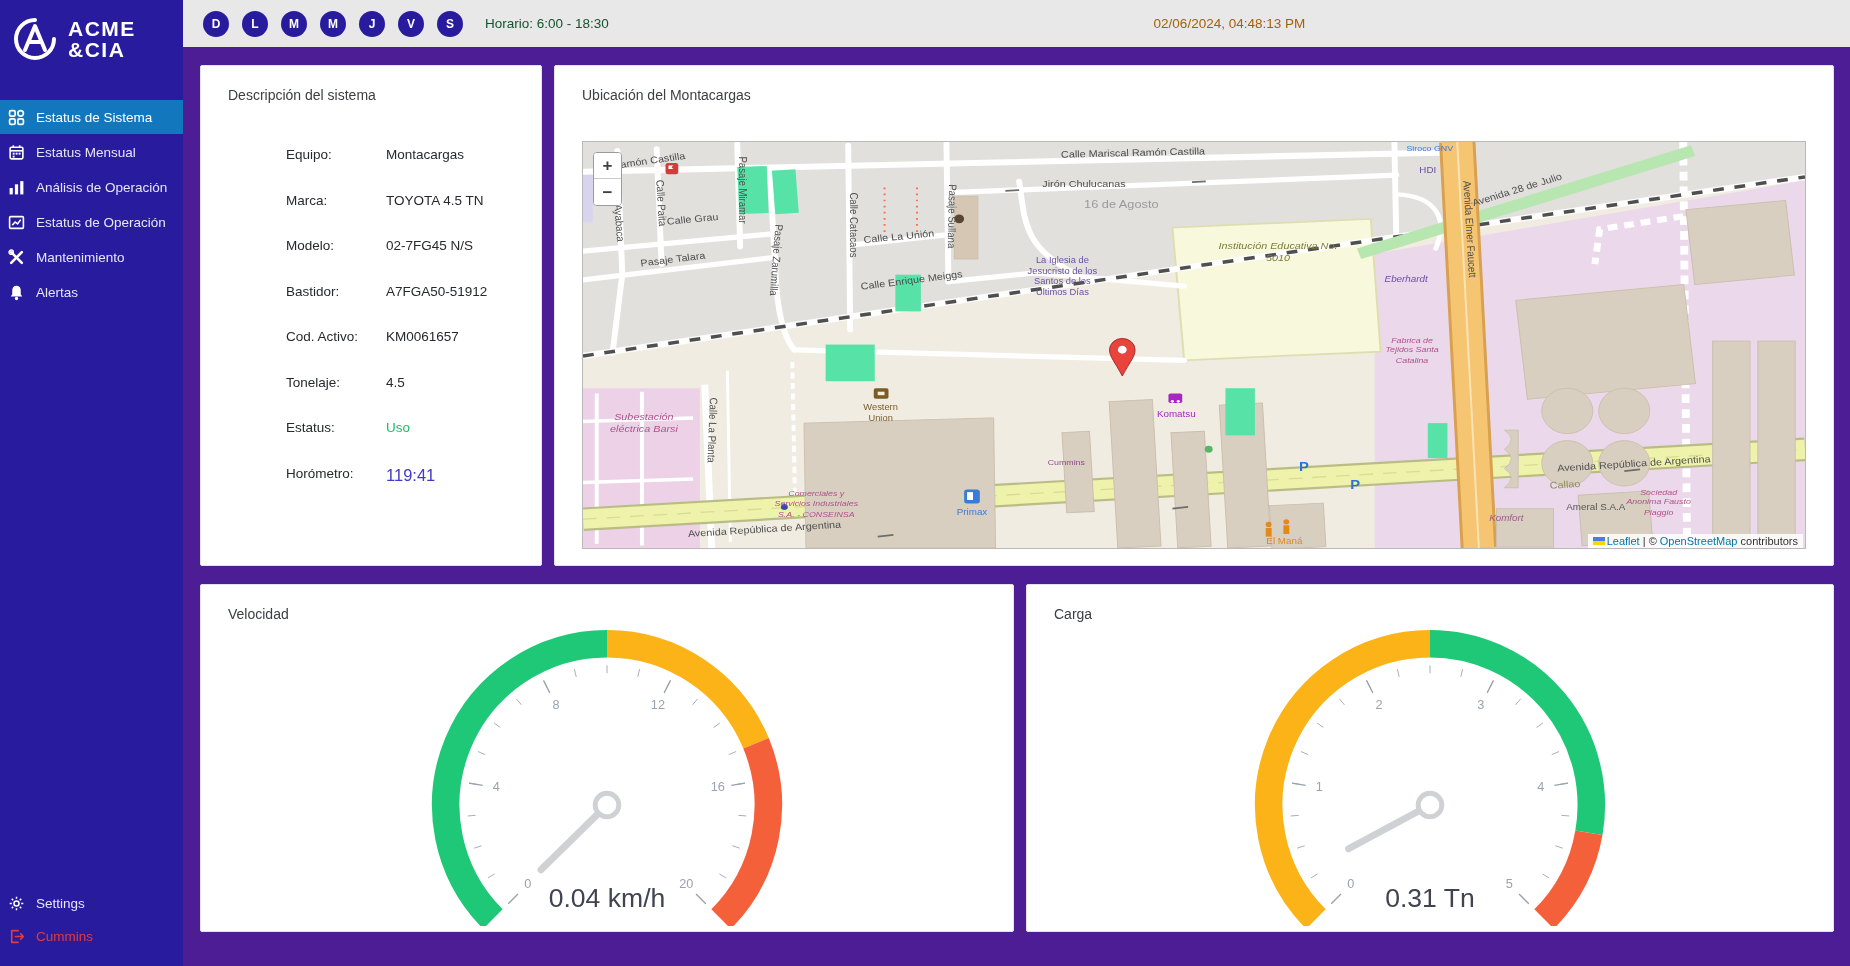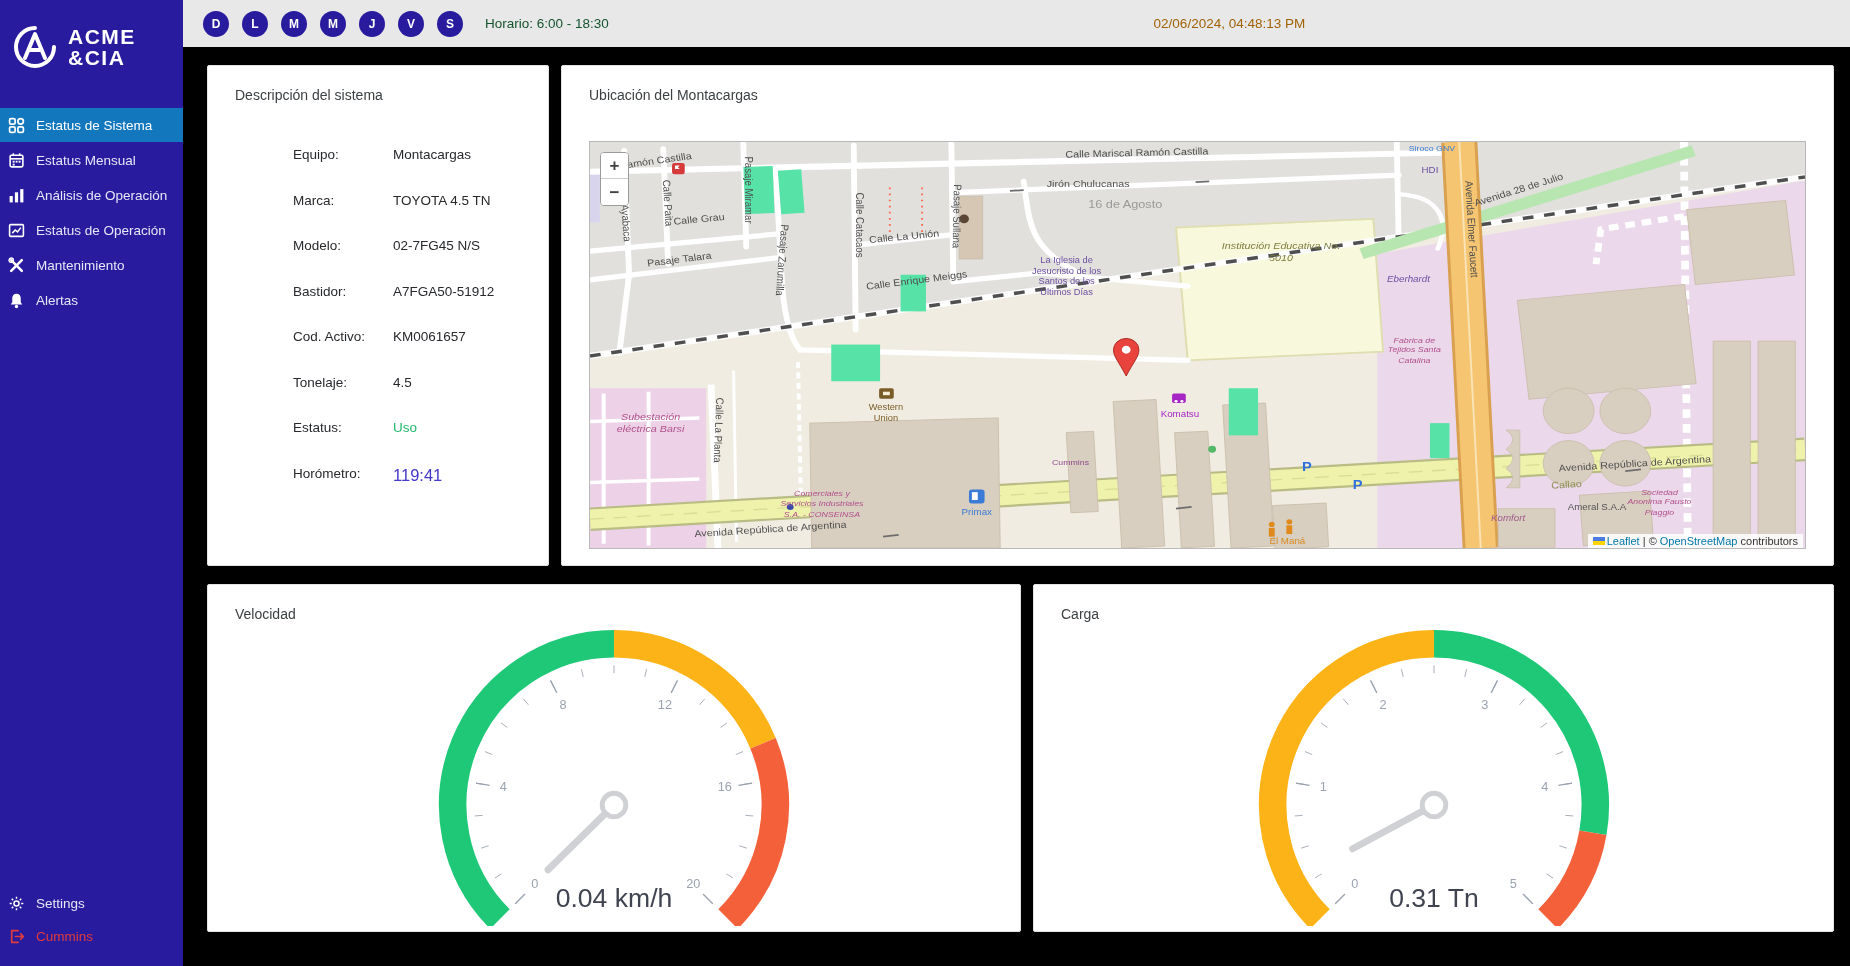--- a/index.html
+++ b/index.html
@@ -3,21 +3,21 @@
 <meta charset="utf-8">
 <style>
   * { margin:0; padding:0; box-sizing:border-box; }
   html,body { width:1850px; height:966px; overflow:hidden; background:#fff;
     font-family:"Liberation Sans", sans-serif; color:#202124; }
   .root { display:flex; width:100%; height:100%; }
 
   
   .sidebar { width:183px; min-width:183px; background:var(--sidebar-bg,#281b9e);
     display:flex; flex-direction:column; color:#eceaf8; }
-  .logo { display:flex; align-items:center; gap:10px; padding:24px 12px 20px 12px; }
+  .logo { display:flex; align-items:center; gap:10px; padding:16px 12px 20px 12px; }
   .logo-mark { width:46px; height:46px; flex:none; }
   .logo-text { font-weight:bold; font-size:21px; letter-spacing:1.5px; line-height:1.02; color:#fff; }
   .nav { display:flex; flex-direction:column; margin-top:18px; }
   .nav-item { display:flex; align-items:center; gap:11px; height:34px; padding-left:8px;
     font-size:13.5px; cursor:pointer; color:#e7e6f6; }
   .nav-item.active { background:var(--sidebar-active-bg,#1377bd); color:#fff; }
   .nav-item .ico { width:17px; height:17px; flex:none; display:inline-flex; }
   .nav-item + .nav-item { margin-top:1px; }
   .side-footer { margin-top:auto; padding-bottom:14px; }
   .side-footer .nav-item { height:32px; }
@@ -28,21 +28,21 @@
   .topbar { height:47px; background:var(--topbar-bg,#e8e8e8); display:flex; align-items:center;
     padding-left:20px; }
   .days { display:flex; gap:13px; align-items:center; }
   .day-chip { width:26px; height:26px; border-radius:50%; background:var(--sidebar-bg,#281b9e);
     color:#fff; font-size:12px; font-weight:bold; display:flex; align-items:center;
     justify-content:center; cursor:pointer; }
   .schedule { margin-left:22px; font-size:13.5px; color:#14532d; }
   .datetime { margin:0 auto; font-size:13.5px; color:#a16207; }
 
   
-  .content { flex:1; padding:18px 16px 0 24px; background:#000000; }
+  .content { flex:1; padding:18px 16px 0 17px; background:#4c1d95; }
   .row { display:flex; gap:12px; }
   .card { background:#fff; border:1px solid #e3e3e3; border-radius:2px; }
   .card-title { font-size:14px; font-weight:500; color:#3c4043; padding:21px 0 0 27px; }
   .desc-card { width:342px; min-width:342px; height:501px; }
   .map-card { flex:1; height:501px; display:flex; flex-direction:column;gap:24px; }
   .row2 { margin-top:18px; }
   .gauge-card-1 { width:814px; min-width:814px; height:348px; }
   .gauge-card-2 { flex:1; height:348px; }
 
   

